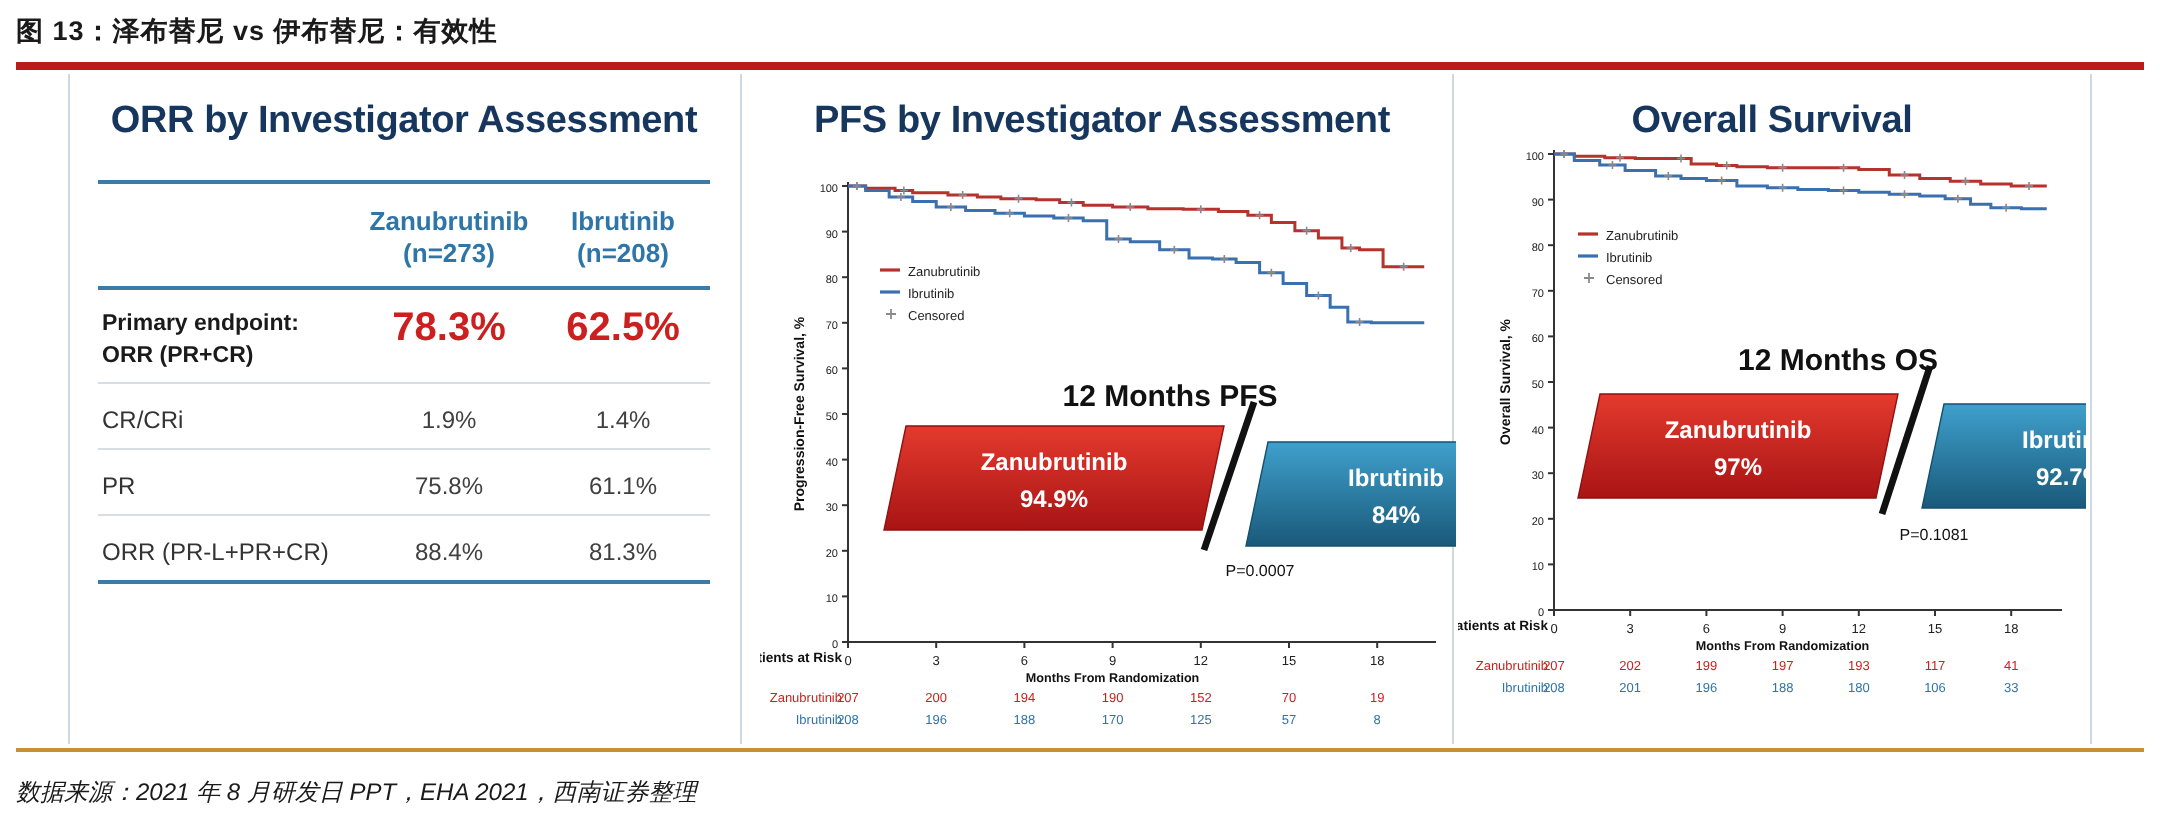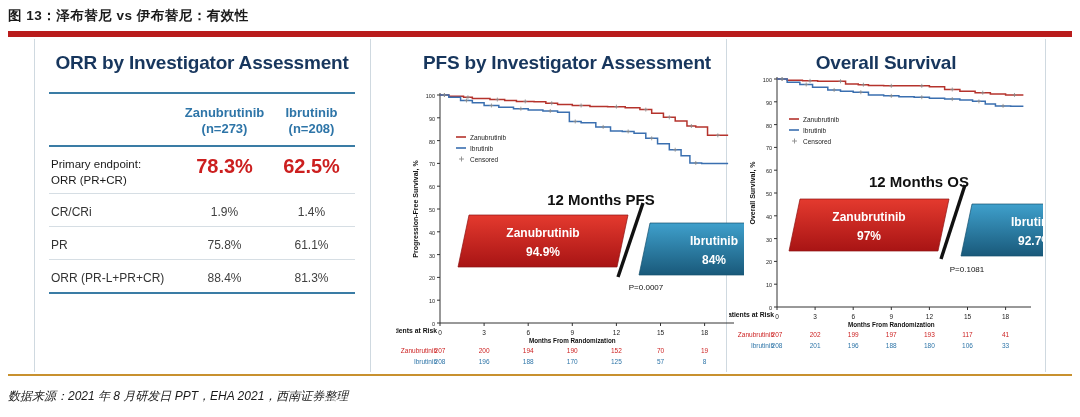--- a/index.html
+++ b/index.html
@@ -13,35 +13,35 @@
   
   .caption{
     position:absolute;left:8px;top:7px;
     font-size:13.5px;font-weight:bold;color:#1a1a1a;
     letter-spacing:.5px;white-space:nowrap;
   }
 
   
   .frame{
     position:absolute;left:8px;top:31px;width:1064px;height:345px;
-    border-top:6px solid #b91c1c;
+    border-top:4px solid #b91c1c;
     border-bottom:2px solid #c8912f;
     box-sizing:border-box;
     background:#fff;
   }
   .vrule{position:absolute;top:2px;bottom:2px;width:1px;background:#cfd9e0;}
   .vrule.v0{left:26px;}
   .vrule.v1{left:362px;}
   .vrule.v2{left:718px;}
   .vrule.v3{right:26px;}
 
   
   .panel{position:absolute;top:0;bottom:0;}
   .panel-orr{left:27px;width:334px;}
-  .panel-pfs{left:382px;width:354px;}
+  .panel-pfs{left:366px;width:354px;}
   .panel-os {left:719px;width:318px;}
 
   .panel-title{
     position:absolute;left:0;right:0;top:15px;text-align:center;
     font-size:19px;font-weight:bold;color:#17365d;letter-spacing:-.2px;
   }
 
   
   .orr-table{
     position:absolute;left:14px;right:14px;top:55px;
@@ -56,21 +56,21 @@
 
   .hdr td{
     color:#2e75a8;font-weight:bold;font-size:13px;text-align:center;
     padding:6px 0 7px 0;line-height:1.25;
   }
   .hdr td.lbl{width:132px;}
   .hdr td.col{width:87px;}
 
   .primary td{padding:4px 0 0 0;}
   .primary .lbl{
-    color:#1a1a1a;font-weight:normal;font-size:11.5px;line-height:1.45;
+    color:#1a1a1a;font-weight:bold;font-size:11.5px;line-height:1.45;
     text-align:left;padding-left:2px;vertical-align:bottom;padding-bottom:4px;
   }
   .primary .val{
     color:#cc1f1f;font-weight:bold;font-size:20px;text-align:center;
     vertical-align:top;padding-top:3px;
   }
   .pval td{
     text-align:center;font-size:12px;font-weight:bold;color:#1a1a1a;
     padding:0 0 7px 0;
   }

